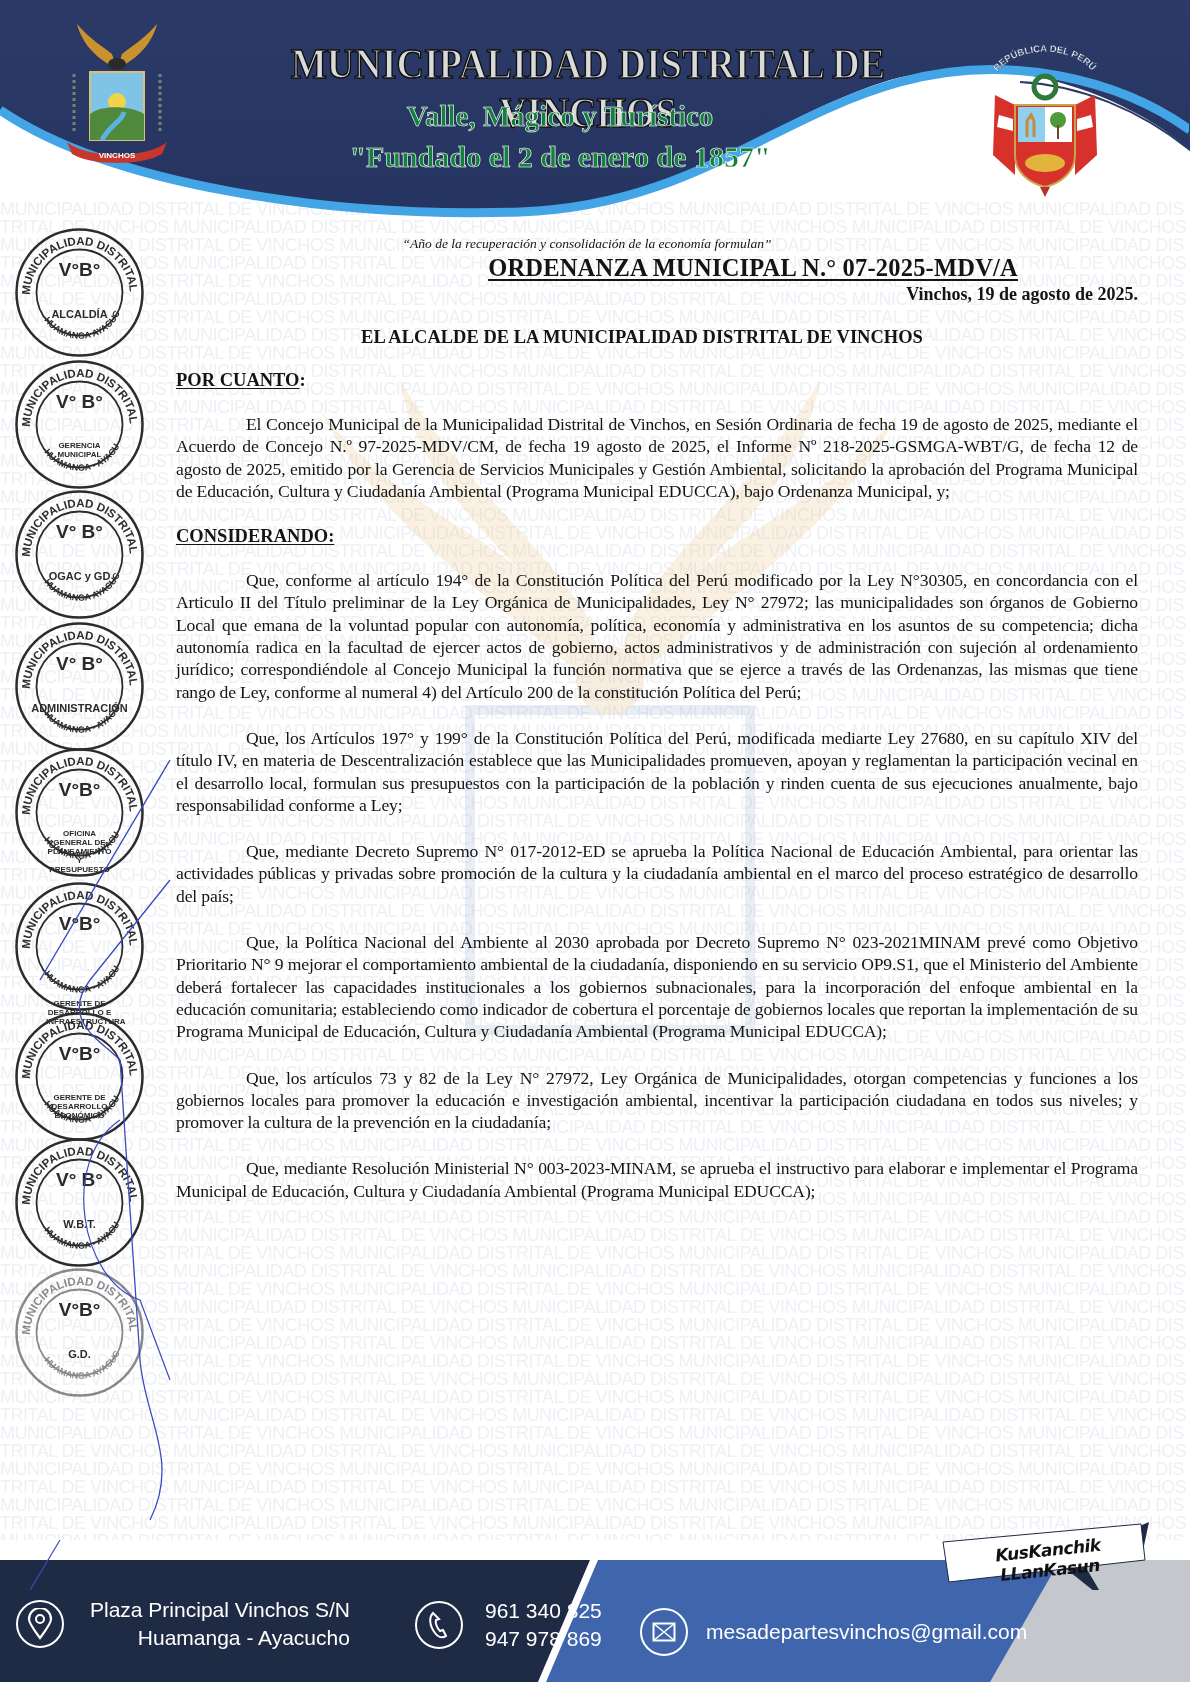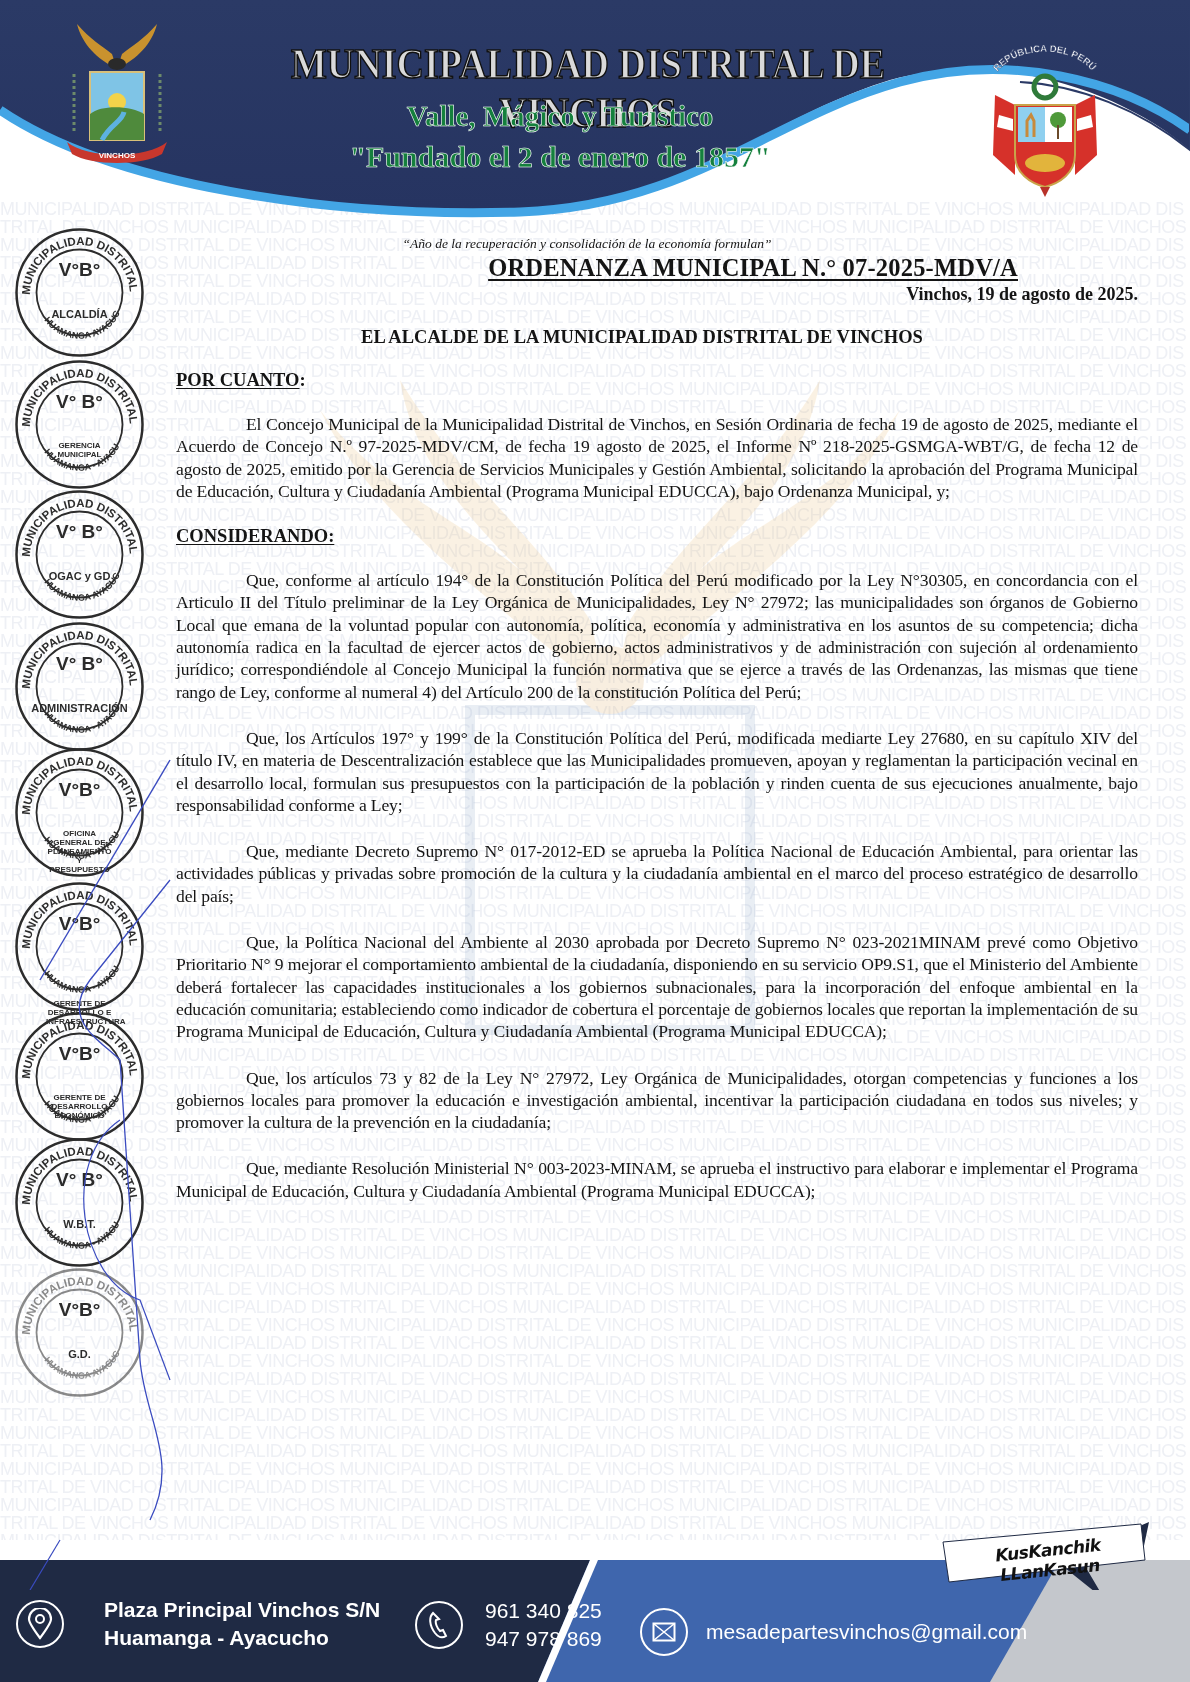--- a/index.html
+++ b/index.html
@@ -70,21 +70,21 @@
   }
 
   
   .footer { position: absolute; left: 0; top: 1560px; width: 1190px; height: 122px; z-index: 4; }
   .footer svg.fbg { position: absolute; left: 0; top: 0; }
   .f-item { position: absolute; display: flex; align-items: center; color: #ffffff;
     font-family: "Liberation Sans", sans-serif; font-size: 21px; }
   .f-icon { width: 48px; height: 48px; border: 2.5px solid #fff; border-radius: 50%; display: flex;
     align-items: center; justify-content: center; flex: 0 0 auto; }
   .f-address { left: 16px; top: 36px; }
-  .f-address .lines { margin-left: 40px; text-align: left; line-height: 28px; font-weight: bold; }
+  .f-address .lines { margin-left: 26px; text-align: right; line-height: 28px; }
   .f-phone { left: 415px; top: 37px; align-items: center; }
   .f-phone .lines { margin-left: 22px; line-height: 28px; }
   .f-email { left: 640px; top: 48px; }
   .f-email .lines { margin-left: 18px; }
 
   .sig-line { position: absolute; z-index: 7; pointer-events: none; }
 </style>
 </head>
 <body>
 

